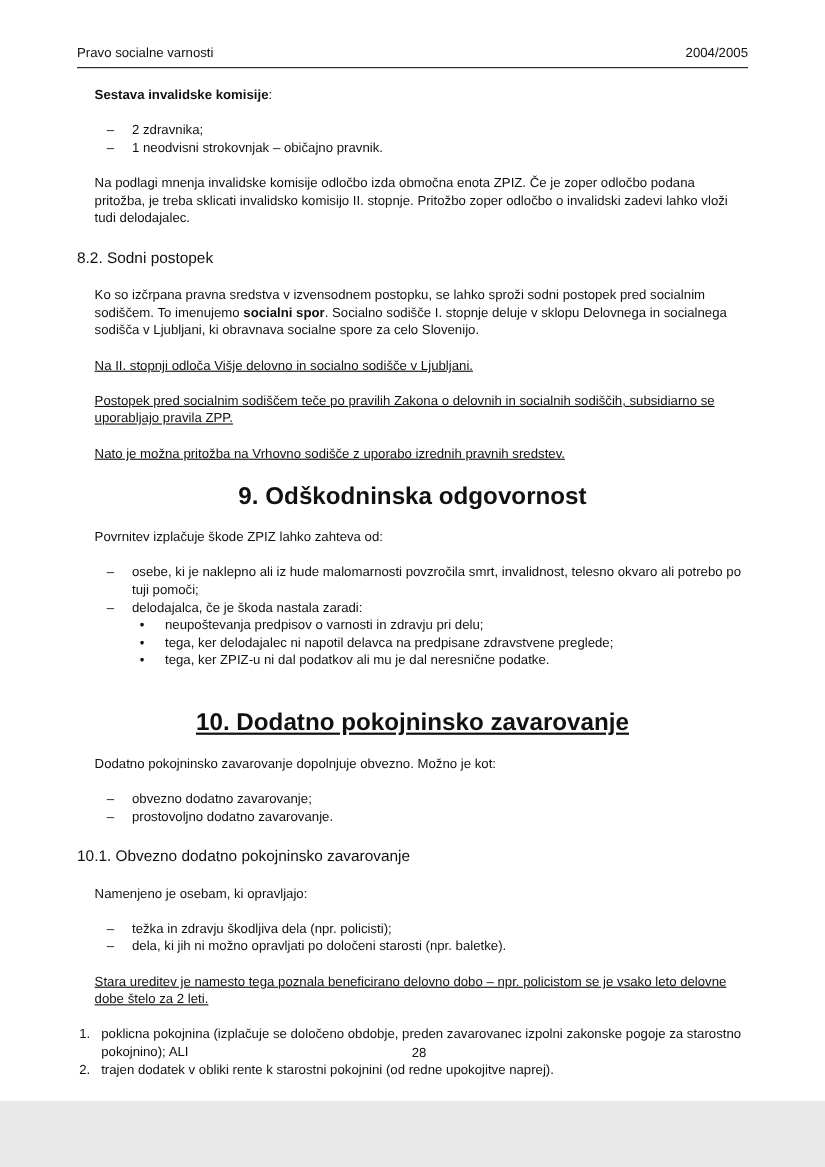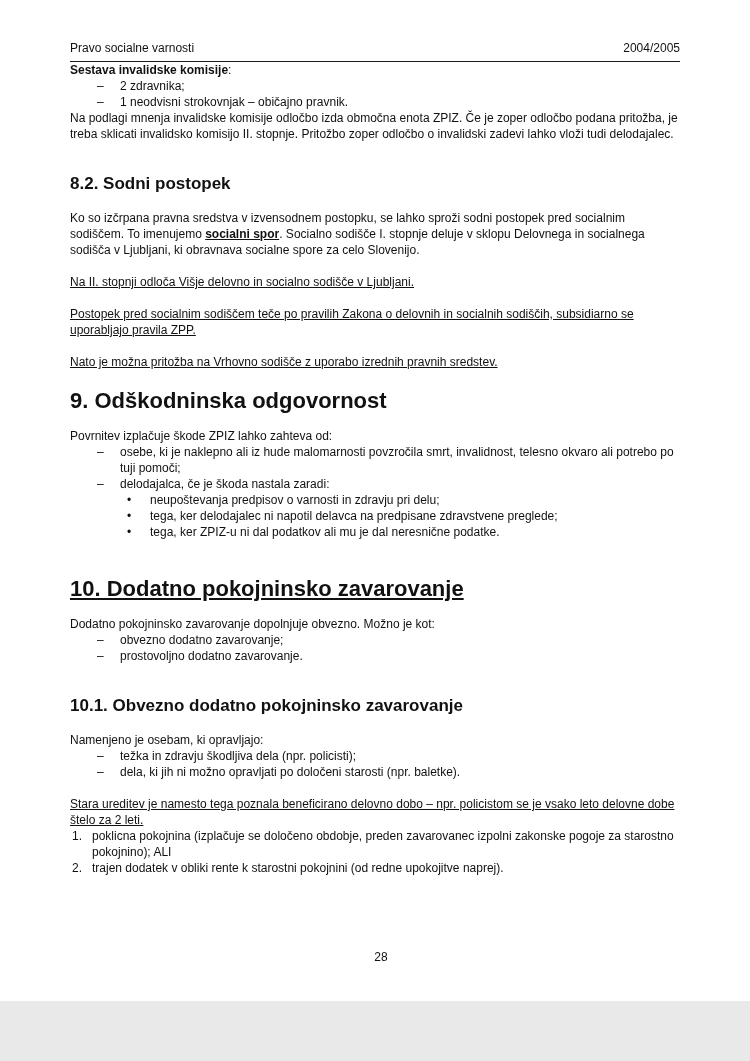--- a/index.html
+++ b/index.html
@@ -19,52 +19,52 @@
   }
   .header {
     display: flex;
     justify-content: space-between;
     margin: 40px 70px 0 70px;
     padding-bottom: 5px;
     border-bottom: 1px solid #1a1a1a;
     font-size: 12px;
   }
   .content { margin: 0 70px; }
-  .content p { margin: 0; }
+  .content p { margin: 16px; }
 
   .lead-title { margin-top: 30px; }
   .lead-title b { font-weight: bold; }
 
   h1.doc-h1 {
     font-size: 22px;
     line-height: 26px;
     font-weight: bold;
     margin: 18px 0 14px 0;
+    text-align: center;
   }
   h1.doc-h1.extra-top { margin-top: 36px; text-decoration: underline; }
   h2.doc-h2 {
-    font-size: 17px;
+    font-size: 14px;
     line-height: 20px;
-    font-weight: bold;
-    margin: 32px 0 16px 0;
+    font-weight: normal;
+    margin: 18px 0 16px 0;
   }
 
   .para { margin: 0; }
   .para.gap { margin-top: 16px; text-decoration: underline; }
 
   .li { position: relative; padding-left: 50px; }
   .li .marker { position: absolute; left: 27px; top: 0; }
   .li.bullet { padding-left: 80px; }
   .li.bullet .marker { left: 57px; }
   .li.num { padding-left: 22px; }
   .li.num .marker { left: 2px; }
 
   .emph {
     font-weight: bold;
-    text-decoration: underline;
   }
   .footer {
     position: absolute;
     left: 12px;
     right: 0;
     bottom: 36px;
     text-align: center;
     font-size: 12px;
   }
 </style>

